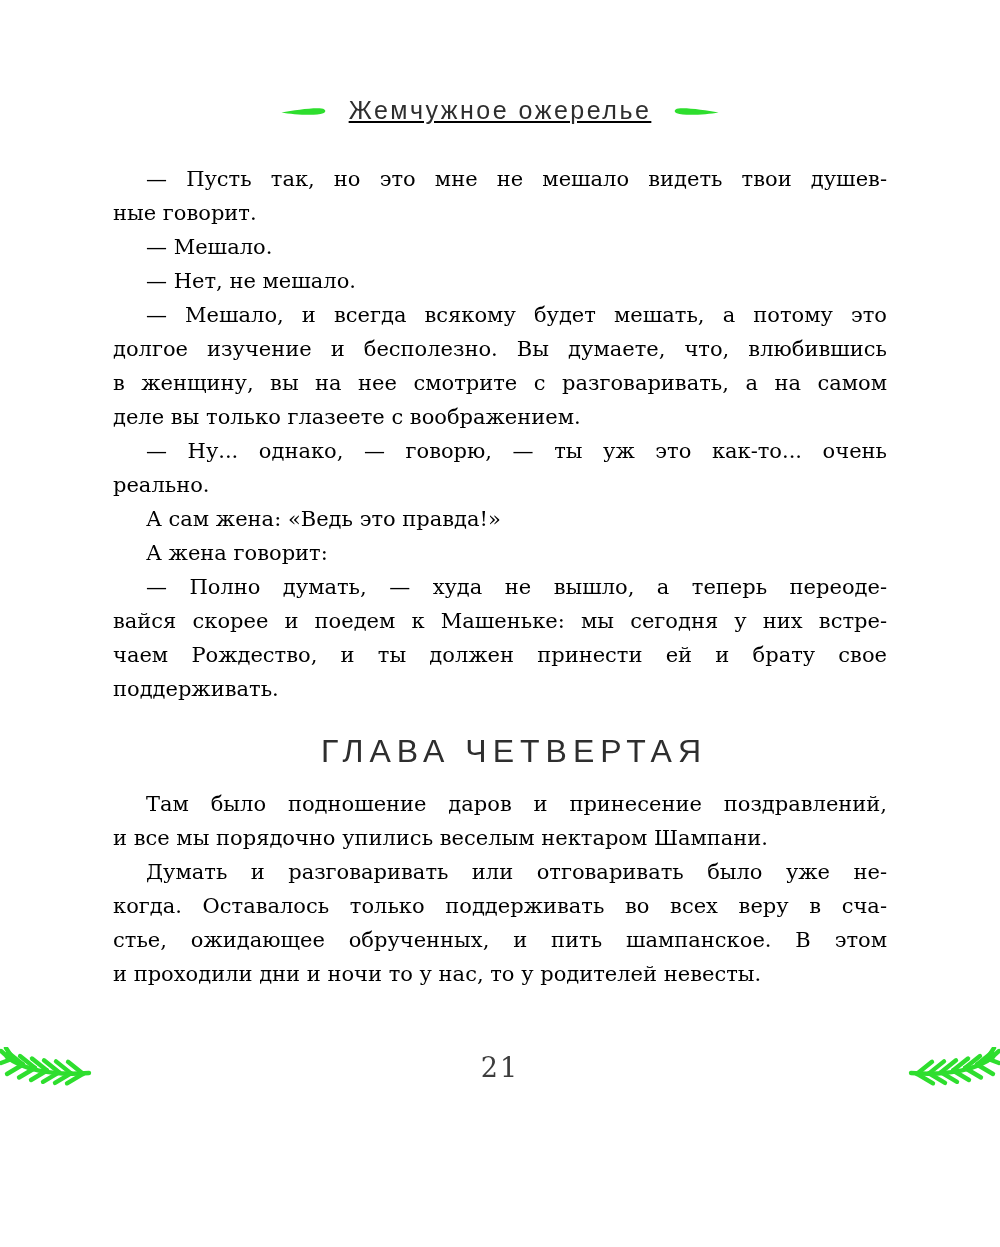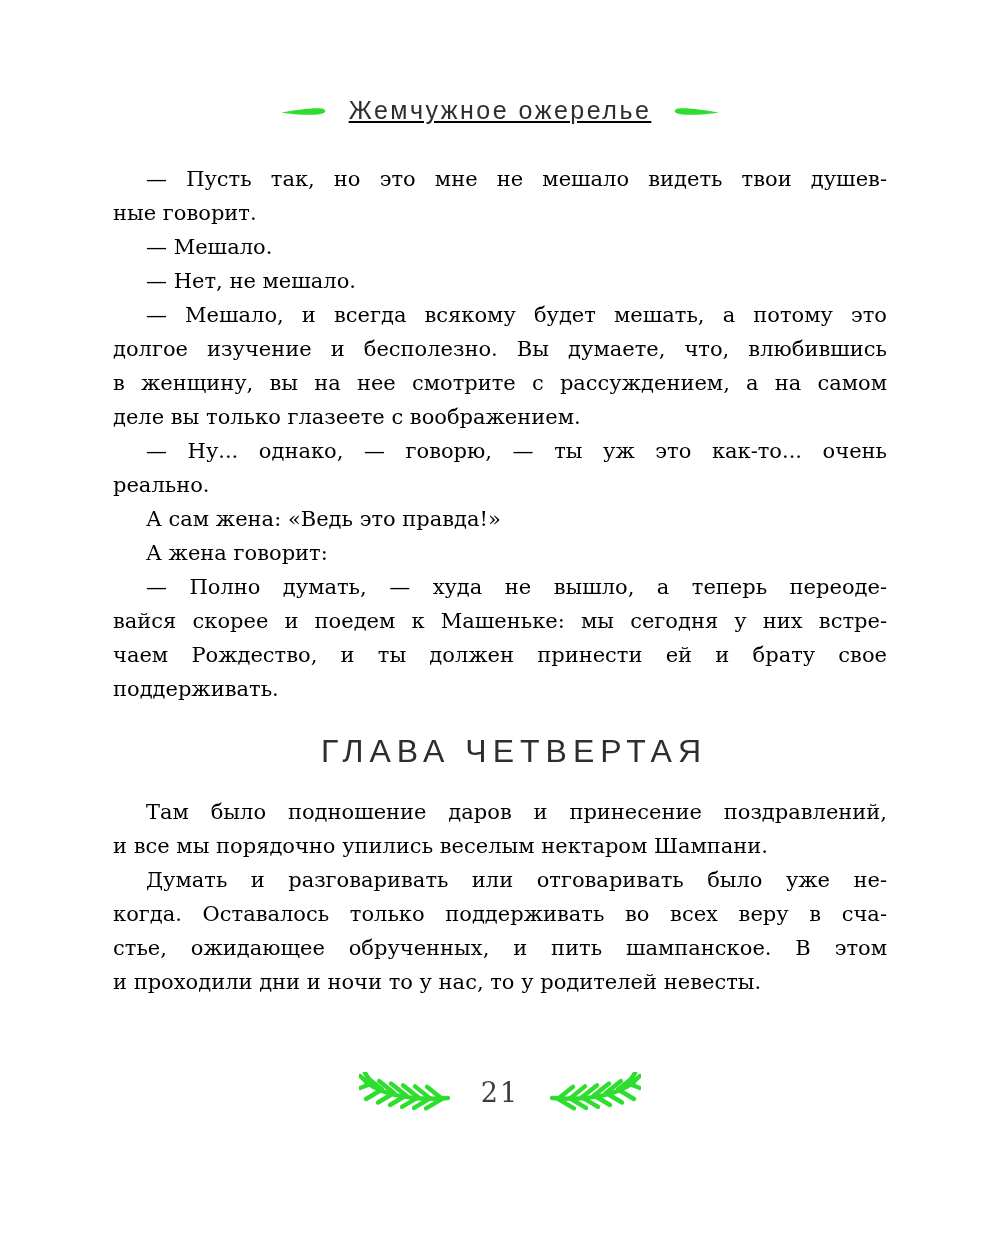--- a/index.html
+++ b/index.html
@@ -43,36 +43,36 @@
   .line {
     text-align: justify;
     text-align-last: justify;
     white-space: normal;
   }
   .line.first { text-indent: 33px; }
   .line.last  { text-align-last: left; }
 
   
   .chapter-heading {
-    margin: 27px auto 25px auto;
+    margin: 27px auto 17px auto;
     text-align: center;
     font-family: "Liberation Sans", sans-serif;
     font-weight: 300;
     font-size: 32px;
     line-height: 37px;
     letter-spacing: 6px;
     color: #2e2e2e;
     padding-left: 28px;
   }
 
   
   .page-footer {
-    margin-top: 73px;
+    margin-top: 56px;
     display: flex;
-    justify-content: center;
+    justify-content: space-between;
     align-items: center;
     gap: 30px;
   }
   .page-number {
     font-family: "DejaVu Serif", "Liberation Serif", serif;
     font-weight: 300;
     font-size: 27px;
     color: #3c3c3c;
     line-height: 1;
     letter-spacing: 2px;
@@ -106,21 +106,21 @@
       <div class="line first last">— Мешало.</div>
     </div>
 
     <div class="para">
       <div class="line first last">— Нет, не мешало.</div>
     </div>
 
     <div class="para">
       <div class="line first">— Мешало, и всегда всякому будет мешать, а потому это</div>
       <div class="line">долгое изучение и бесполезно. Вы думаете, что, влюбившись</div>
-      <div class="line">в женщину, вы на нее смотрите с рассуждением, а на самом</div>
+      <div class="line">в женщину, вы на нее смотрите с разговаривать, а на самом</div>
       <div class="line last">деле вы только глазеете с воображением.</div>
     </div>
 
     <div class="para">
       <div class="line first">— Ну... однако, — говорю, — ты уж это как-то... очень</div>
       <div class="line last">реально.</div>
     </div>
 
     <div class="para">
       <div class="line first last">А сам жена: «Ведь это правда!»</div>

